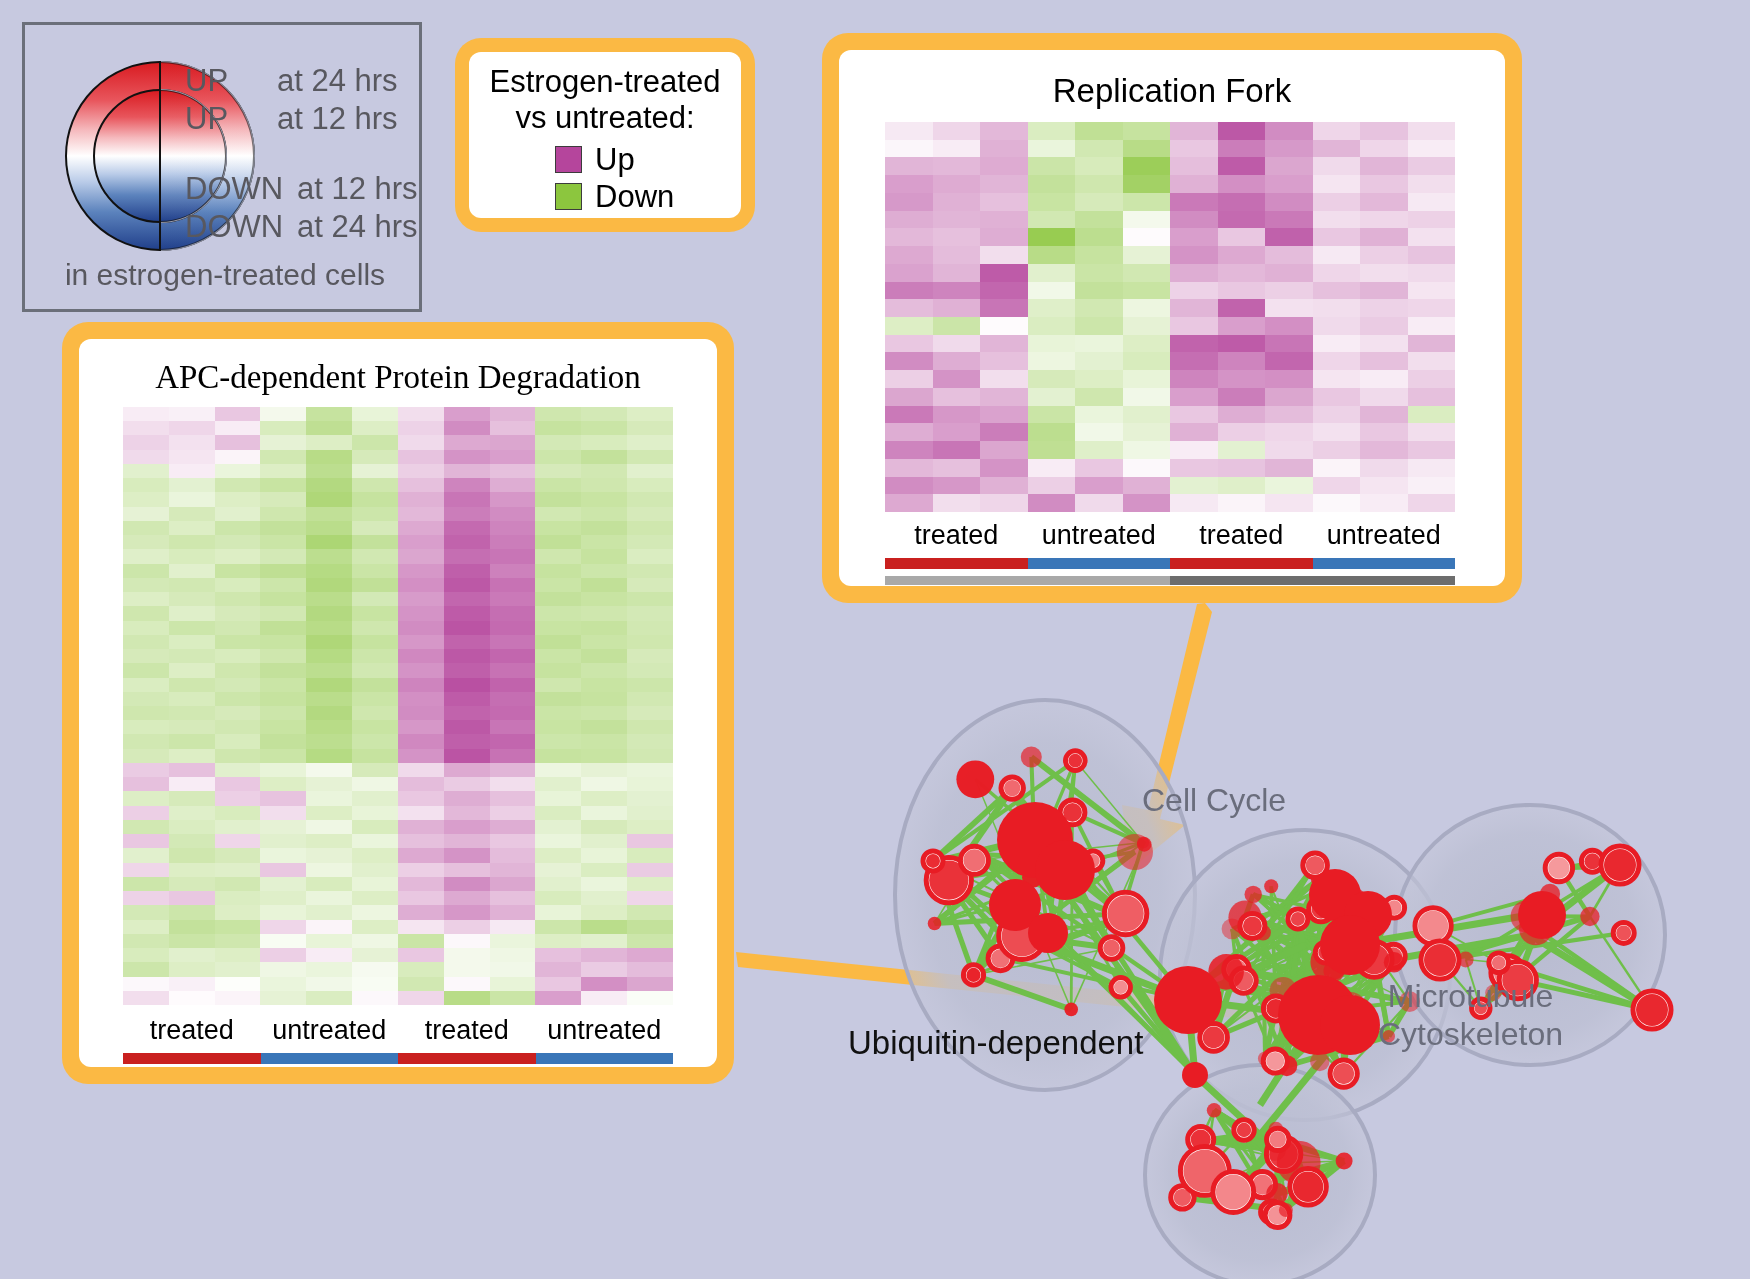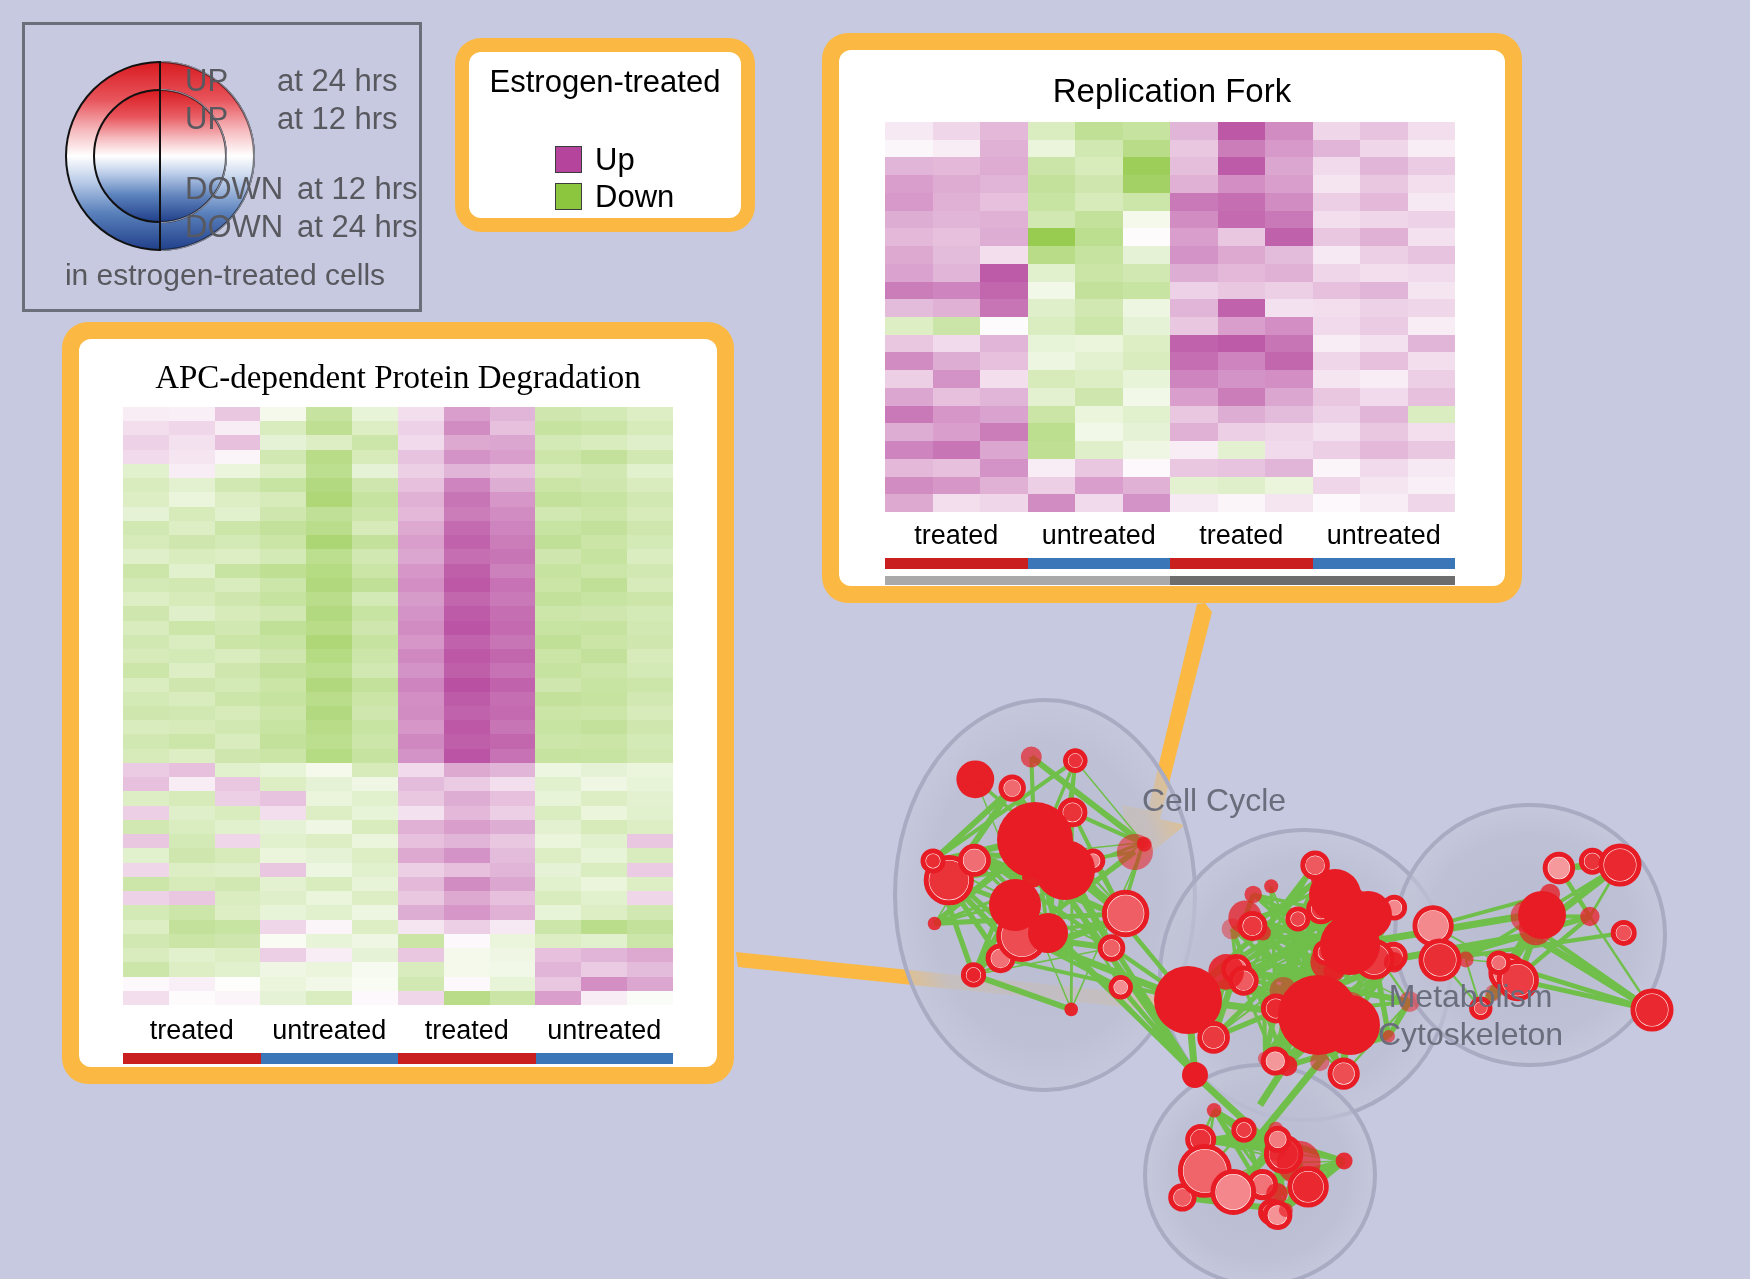--- a/index.html
+++ b/index.html
@@ -94,20 +94,21 @@
     <div class="wheel-time" style="left:272px;top:184px;">at 24 hrs</div>
     <div id="wheel-caption">
       <div>in estrogen-treated cells</div>
     </div>
   </div>
 
   <div class="opanel" id="key-box">
     <div class="opanel-inner">
       <div id="key-title">
         <div>Estrogen-treated</div>
+        <div>vs untreated:</div>
       </div>
       <div class="key-row" style="left:86px;top:92px;">
         <span class="key-sw" id="key-sw-up" style="background: rgb(181, 69, 156);"></span>
         <span class="key-txt">Up</span>
       </div>
       <div class="key-row" style="left:86px;top:129px;">
         <span class="key-sw" id="key-sw-down" style="background: rgb(140, 198, 62);"></span>
         <span class="key-txt">Down</span>
       </div>
     </div>
@@ -1635,20 +1636,21 @@
           </g>
           <g>
             <circle cx="830.0" cy="250.0" r="19.0" fill="#ffffff" stroke="#e81c24" stroke-width="5"></circle>
             <circle cx="830.0" cy="250.0" r="16.0" fill="#e81c24" fill-opacity="0.95"></circle>
           </g>
         </g>
     </svg>
 
     <div class="net-lbl" style="left:352px;top:166px;font-size:32px;color:#6a6d7c;">Cell Cycle</div>
     <div class="net-lbl" style="left:588px;top:362px;font-size:32px;color:#6a6d7c;text-align:center;">
-      <div>Metabolism</div>
+      <div>Microtubule</div>
       <div>Cytoskeleton</div>
     </div>
     <div class="net-lbl" style="left:58px;top:408px;font-size:33px;color:#111;">
+      <div>Ubiquitin-dependent</div>
     </div>
   </div>
 
 </div>
 
 </body></html>

